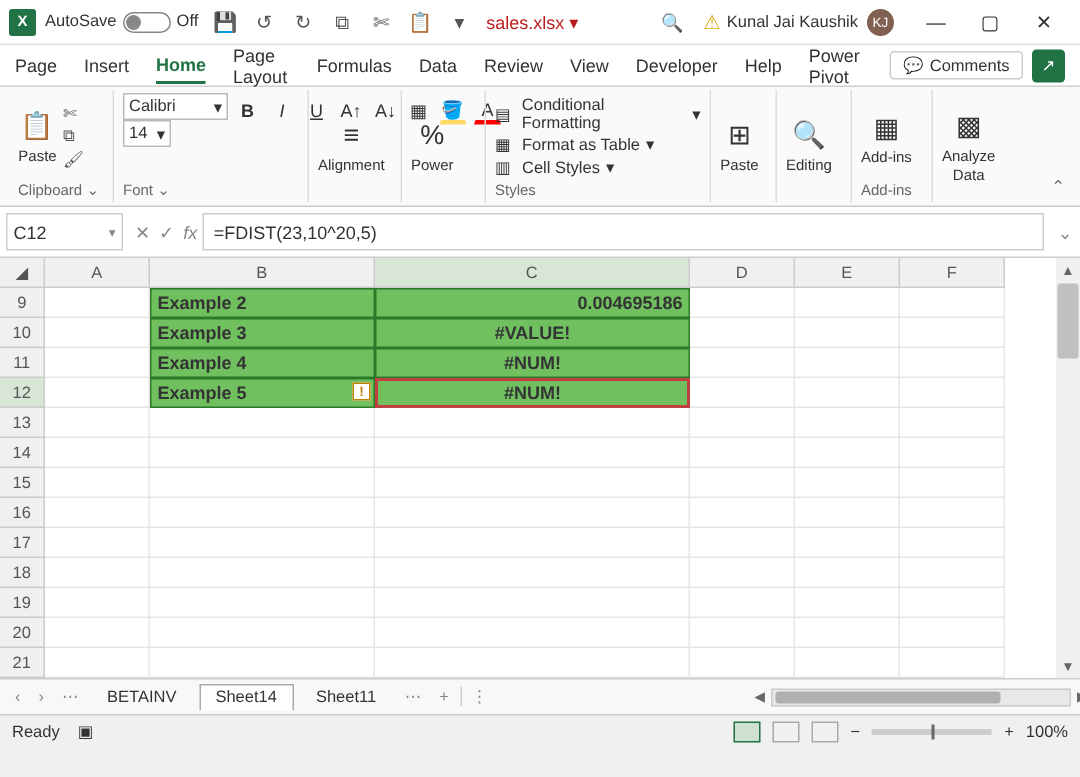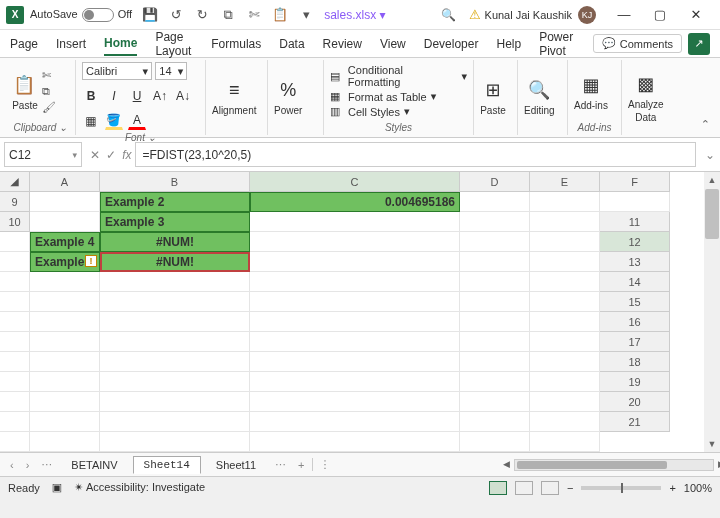--- a/index.html
+++ b/index.html
@@ -6,40 +6,40 @@
   body { width: 720px; height: 518px; background: #f0f0f0; overflow: hidden; position: relative; font-size: 12px; color: #333; }
   
   
   .titlebar { height: 30px; background: #fff; display: flex; align-items: center; padding: 0 6px; border-bottom: 1px solid #e0e0e0; }
   .titlebar .app-icon { width: 18px; height: 18px; background: #217346; color: #fff; display: flex; align-items: center; justify-content: center; font-size: 10px; font-weight: bold; border-radius: 2px; margin-right: 6px; }
   .titlebar .autosave { display: flex; font-size: 11px; gap: 4px; }
   .titlebar .toggle { width: 32px; height: 14px; border: 1px solid #888; border-radius: 7px; position: relative; background: #fff; }
   .titlebar .toggle::after { content: ""; position: absolute; width: 10px; height: 10px; border-radius: 50%; background: #888; top: 1px; left: 1px; }
   .titlebar .qat { display: flex; gap: 10px; margin-left: 10px; align-items: center; }
   .titlebar .qat span { width: 16px; height: 16px; display: flex; align-items: center; justify-content: center; font-size: 13px; color: #555; }
-  .titlebar .file { margin-left: 10px; font-size: 12px; color: #8b5cf6; }
+  .titlebar .file { margin-left: 10px; font-size: 12px; color: #b91c1c; }
   .titlebar .spacer { flex: 1; }
   .titlebar .search { width: 16px; color: #666; margin-right: 12px; }
   .titlebar .warn { color: #d9a400; margin-right: 4px; font-size: 13px; }
   .titlebar .user { font-size: 11px; margin-right: 6px; }
   .titlebar .avatar { width: 18px; height: 18px; border-radius: 50%; background: #806050; color: #fff; font-size: 9px; display: flex; align-items: center; justify-content: center; margin-right: 10px; }
   .titlebar .wbtn { width: 36px; height: 28px; display: flex; align-items: center; justify-content: center; font-size: 13px; color: #333; }
   
   
   .ribtabs { height: 28px; background: #fff; display: flex; align-items: center; padding: 0 10px; gap: 18px; font-size: 12px; border-bottom: 1px solid #d0d0d0; }
   .ribtabs .tab { padding: 4px 0; cursor: default; }
   .ribtabs .tab.active { border-bottom: 2px solid #217346; font-weight: 600; color: #217346; }
   .ribtabs .right { margin-left: auto; display: flex; gap: 6px; align-items: center; }
   .ribtabs .comments { border: 1px solid #ccc; border-radius: 3px; padding: 2px 8px; font-size: 11px; display: flex; gap: 4px; align-items: center; }
   .ribtabs .share { width: 22px; height: 22px; background: #217346; border-radius: 3px; color:#fff; display:flex; align-items:center; justify-content:center; font-size:11px;}
   
   
   .ribbon { height: 80px; background: #fafafa; border-bottom: 1px solid #ccc; display: flex; padding: 2px 6px; }
   .group { border-right: 1px solid #ddd; padding: 0 6px; display: flex; flex-direction: column; justify-content: space-between; }
-  .group-label { font-size: 10px; color: #666; text-align: center; padding: 2px 0; font-style: italic; }
+  .group-label { font-size: 10px; color: #666; padding: 2px 0; }
   .group-body { flex: 1; display: flex; align-items: center; gap: 4px; padding-top: 2px; }
   .vstack { display: flex; flex-direction: column; align-items: center; gap: 2px; font-size: 10px; }
   .big-icon { width: 26px; height: 26px; display: flex; align-items: center; justify-content: center; font-size: 18px; }
   .mini { display: flex; flex-direction: column; gap: 3px; font-size: 11px; color: #555; }
   .mini span { width: 16px; display: block; }
   
   
   .fontbox { border: 1px solid #bbb; font-size: 11px; padding: 1px 3px; background: #fff; height: 18px; display: inline-flex; align-items: center; }
   .btnrow { display: flex; gap: 5px; margin-top: 3px; }
   .fbtn { width: 18px; height: 18px; border: 1px solid transparent; display: flex; align-items: center; justify-content: center; font-size: 12px; cursor: default; }
@@ -73,21 +73,21 @@
   .selcell { border: 2px solid #c04040 !important; position: relative; }
   .warnflag { position: absolute; right: 2px; top: 2px; font-size: 11px; color: #c08000; background:#fff; border:1px solid #c08000; width:12px; height:12px; display:flex; align-items:center; justify-content:center; font-size:9px;}
   .vscroll { position: absolute; right: 0; top: 0; width: 16px; height: 100%; background: #f0f0f0; display: flex; flex-direction: column; }
   .vscroll .arr { height: 16px; display:flex; align-items:center; justify-content:center; font-size:9px; color:#666; }
   .vscroll .thumb { height: 50px; background: #c0c0c0; margin: 1px; border-radius:2px;}
   
   
   .sheettabs { height: 24px; background: #f8f8f8; border-top: 1px solid #ccc; display: flex; align-items: center; padding: 0 6px; font-size: 11px; gap: 4px; }
   .sheettabs .nav { color: #888; padding: 0 4px; }
   .sheettabs .stab { padding: 2px 10px; border: 1px solid transparent; cursor: default; }
-  .sheettabs .stab.active { background: #fff; border: 1px solid #aaa; border-bottom: 1px solid #fff; font-family: Liberation Mono, monospace; }
+  .sheettabs .stab.active { background: #fff; border: 1px solid #aaa; border-bottom: 1px solid #fff; }
   .sheettabs .hscroll { margin-left: auto; width: 200px; height: 12px; background: #e8e8e8; border: 1px solid #ccc; position: relative; }
   .sheettabs .hscroll .hthumb { position:absolute; left:2px; width:150px; height:8px; top:1px; background:#b0b0b0; border-radius:2px;}
   
   
   .status { height: 22px; background: #f0f0f0; border-top: 1px solid #ccc; display: flex; align-items: center; padding: 0 8px; font-size: 11px; gap: 12px; }
   .status .right { margin-left: auto; display: flex; align-items: center; gap: 8px; }
   .status .view { width: 18px; height: 14px; border: 1px solid #aaa; }
   .status .view.active { background: #d0e0d0; border-color: #217346; }
   .status .zoom { width: 80px; height: 4px; background: #ccc; position: relative; }
   .status .zoom::after { content:""; position:absolute; left:50%; top:-3px; width:2px; height:10px; background:#666;}
@@ -153,21 +153,21 @@
       <div class="mini">
         <span>✄</span>
         <span>⧉</span>
         <span>🖌</span>
       </div>
     </div>
     <div class="group-label"><span>Clipboard</span> ⌄</div>
   </div>
 
   <div class="group" style="width:130px">
-    <div class="group-body" style="flex-direction:column; align-items:flex-start;">
+    <div class="group-body" style="flex-direction:row; align-items:flex-start;">
       <div>
         <span class="fontbox" style="width:70px">
             <span>Calibri</span> 
             <span style="margin-left:auto">▾</span>
           </span>
         <span class="fontbox" style="width:32px">
             <span>14</span> 
             <span style="margin-left:auto">▾</span>
           </span>
       </div>
@@ -292,20 +292,21 @@
     <div class="cell"></div>
     <div class="cell green">Example 2</div>
     <div class="cell green r">0.004695186</div>
     <div class="cell"></div>
       <div class="cell"></div>
       <div class="cell"></div>
 
     <div class="rowhdr">10</div>
     <div class="cell"></div>
     <div class="cell green">Example 3</div>
+    <div class="cell green c">#VALUE!</div>
     <div class="cell"></div>
       <div class="cell"></div>
       <div class="cell"></div>
 
     <div class="rowhdr">11</div>
     <div class="cell"></div>
     <div class="cell green">Example 4</div>
     <div class="cell green c">#NUM!</div>
     <div class="cell"></div>
       <div class="cell"></div>
@@ -407,21 +408,20 @@
   <div class="hscroll">
       <span style="position:absolute;left:-12px;top:-1px;font-size:9px;color:#666">◀</span>
       <div class="hthumb"></div>
       <span style="position:absolute;right:-12px;top:-1px;font-size:9px;color:#666">▶</span>
     </div>
 </div>
 
 <div class="status">
   <span>Ready</span>
   <span>▣</span>
-  <span>✴ <span>Accessibility: Investigate</span></span>
   <div class="right">
     <div class="view active"></div>
     <div class="view"></div>
     <div class="view"></div>
     <span>−</span>
     <div class="zoom"></div>
     <span>+</span>
     <span>100%</span>
   </div>
 </div>

